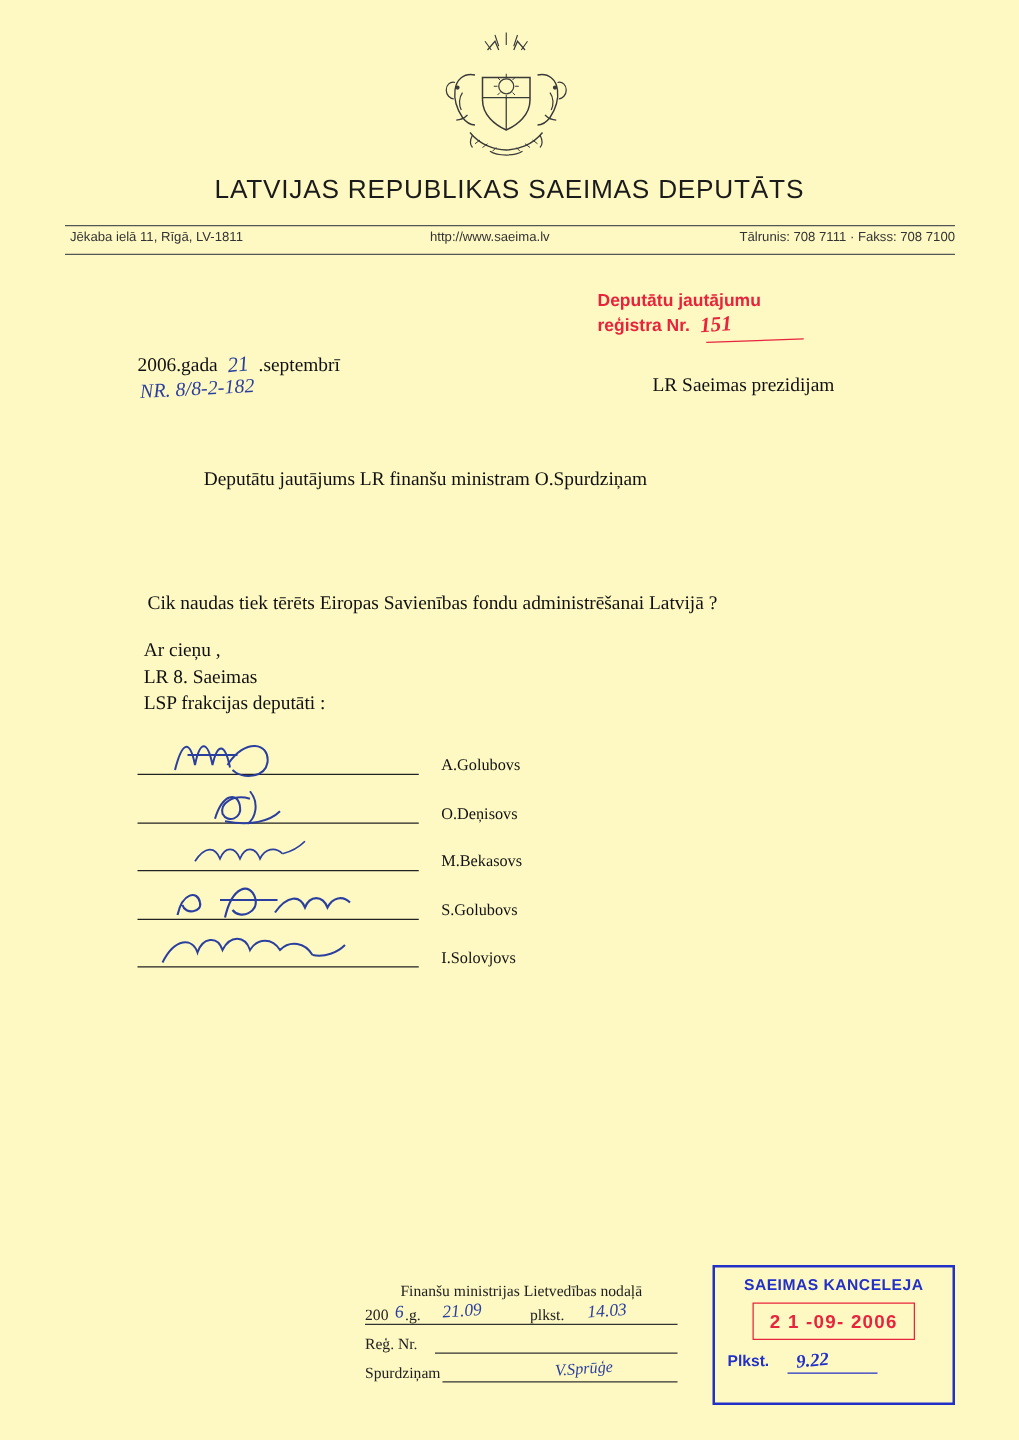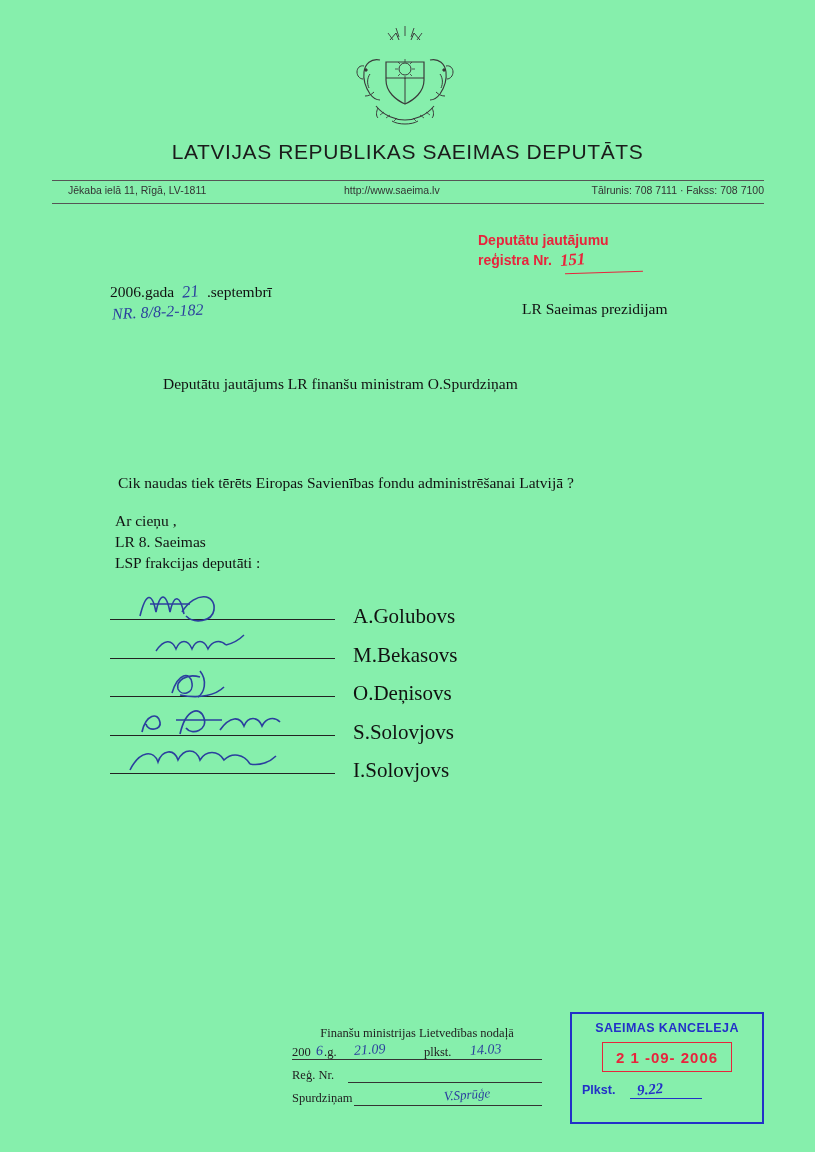--- a/index.html
+++ b/index.html
@@ -7,21 +7,21 @@
     padding: 0;
     background: #b9b9b9;
   }
   body {
     font-family: "Liberation Serif", serif;
   }
   .page {
     position: relative;
     width: 815px;
     height: 1152px;
-    background: #86efac;
+    background: #fef9c3;
     overflow: hidden;
   }
 
   
   .crest {
     position: absolute;
     left: 330px;
     top: 22px;
     width: 150px;
     height: 105px;
@@ -53,21 +53,21 @@
   .contact-row {
     position: absolute;
     left: 52px;
     top: 184px;
     width: 712px;
     height: 18px;
     font-family: "Liberation Sans", sans-serif;
     font-size: 10.5px;
     color: #333;
   }
-  .contact-row .addr { position: absolute; left: 16px; top: 0; text-align: right; }
+  .contact-row .addr { position: absolute; left: 4px; top: 0; text-align: right; }
   .contact-row .web  { position: absolute; left: 292px; top: 0; }
   .contact-row .tel  { position: absolute; right: 0; top: 0; }
 
   
   .reg-stamp {
     position: absolute;
     left: 478px;
     top: 230px;
     color: #e8243c;
     font-family: "Liberation Sans", sans-serif;
@@ -167,21 +167,21 @@
     position: absolute;
     left: 0;
     top: 19px;
     width: 225px;
     border-top: 1px solid #222;
   }
   .sig-name {
     position: absolute;
     left: 243px;
     top: 4px;
-    font-size: 21px;
+    font-size: 13px;
     color: #111;
   }
   .scribble {
     position: absolute;
     left: 10px;
     top: -14px;
     width: 230px;
     height: 40px;
     pointer-events: none;
   }
@@ -375,51 +375,51 @@
           <path d="M30 18 h40"></path>
           <path d="M62 26 C76 4 96 8 94 24 C92 36 74 38 66 30"></path>
         </g>
       </svg>
       <div class="sig-name">A.Golubovs</div>
     </div>
 
     <div class="sig-row">
       <div class="sig-line"></div>
       <svg class="scribble" viewBox="0 0 230 40">
-        <g fill="none" stroke="#2b3f9e" stroke-width="1.4">
-          <path d="M36 26 C44 14 52 14 56 24 C60 14 68 14 72 24 C76 14 84 14 88 24 C92 16 100 14 106 20"></path>
-          <path d="M106 20 c8 -2 14 -6 18 -10"></path>
-        </g>
-      </svg>
-      <div class="sig-name">M.Bekasovs</div>
-    </div>
-
-    <div class="sig-row">
-      <div class="sig-line"></div>
-      <svg class="scribble" viewBox="0 0 230 40">
         <g fill="none" stroke="#2b3f9e" stroke-width="1.6">
           <path d="M52 30 C58 10 70 8 72 20 C74 30 62 34 58 26 C56 18 66 10 80 14"></path>
           <path d="M80 8 C88 18 84 30 78 34"></path>
           <path d="M60 32 C80 36 96 32 104 24"></path>
         </g>
       </svg>
       <div class="sig-name">O.Deņisovs</div>
+    </div>
+
+    <div class="sig-row">
+      <div class="sig-line"></div>
+      <svg class="scribble" viewBox="0 0 230 40">
+        <g fill="none" stroke="#2b3f9e" stroke-width="1.4">
+          <path d="M36 26 C44 14 52 14 56 24 C60 14 68 14 72 24 C76 14 84 14 88 24 C92 16 100 14 106 20"></path>
+          <path d="M106 20 c8 -2 14 -6 18 -10"></path>
+        </g>
+      </svg>
+      <div class="sig-name">M.Bekasovs</div>
     </div>
 
     <div class="sig-row">
       <div class="sig-line"></div>
       <svg class="scribble" viewBox="0 0 230 40">
         <g fill="none" stroke="#2b3f9e" stroke-width="1.7">
           <path d="M22 30 C26 12 38 10 40 20 C42 28 28 30 26 22"></path>
           <path d="M60 32 C66 6 80 4 84 16 C88 28 72 34 66 26"></path>
           <path d="M56 18 h46"></path>
           <path d="M100 28 C110 14 120 14 124 24 C128 14 138 14 142 24 C146 16 154 14 160 20"></path>
         </g>
       </svg>
-      <div class="sig-name">S.Solovjovs</div>
+      <div class="sig-name">S.Golubovs</div>
     </div>
 
     <div class="sig-row">
       <div class="sig-line"></div>
       <svg class="scribble" viewBox="0 0 230 40">
         <g fill="none" stroke="#2b3f9e" stroke-width="1.6">
           <path d="M10 30 C20 10 34 10 38 22 C42 10 54 8 58 20 C64 8 76 8 80 20 C86 10 98 10 104 20 C112 12 124 14 130 24"></path>
           <path d="M130 24 c10 2 20 -2 26 -8"></path>
         </g>
       </svg>

